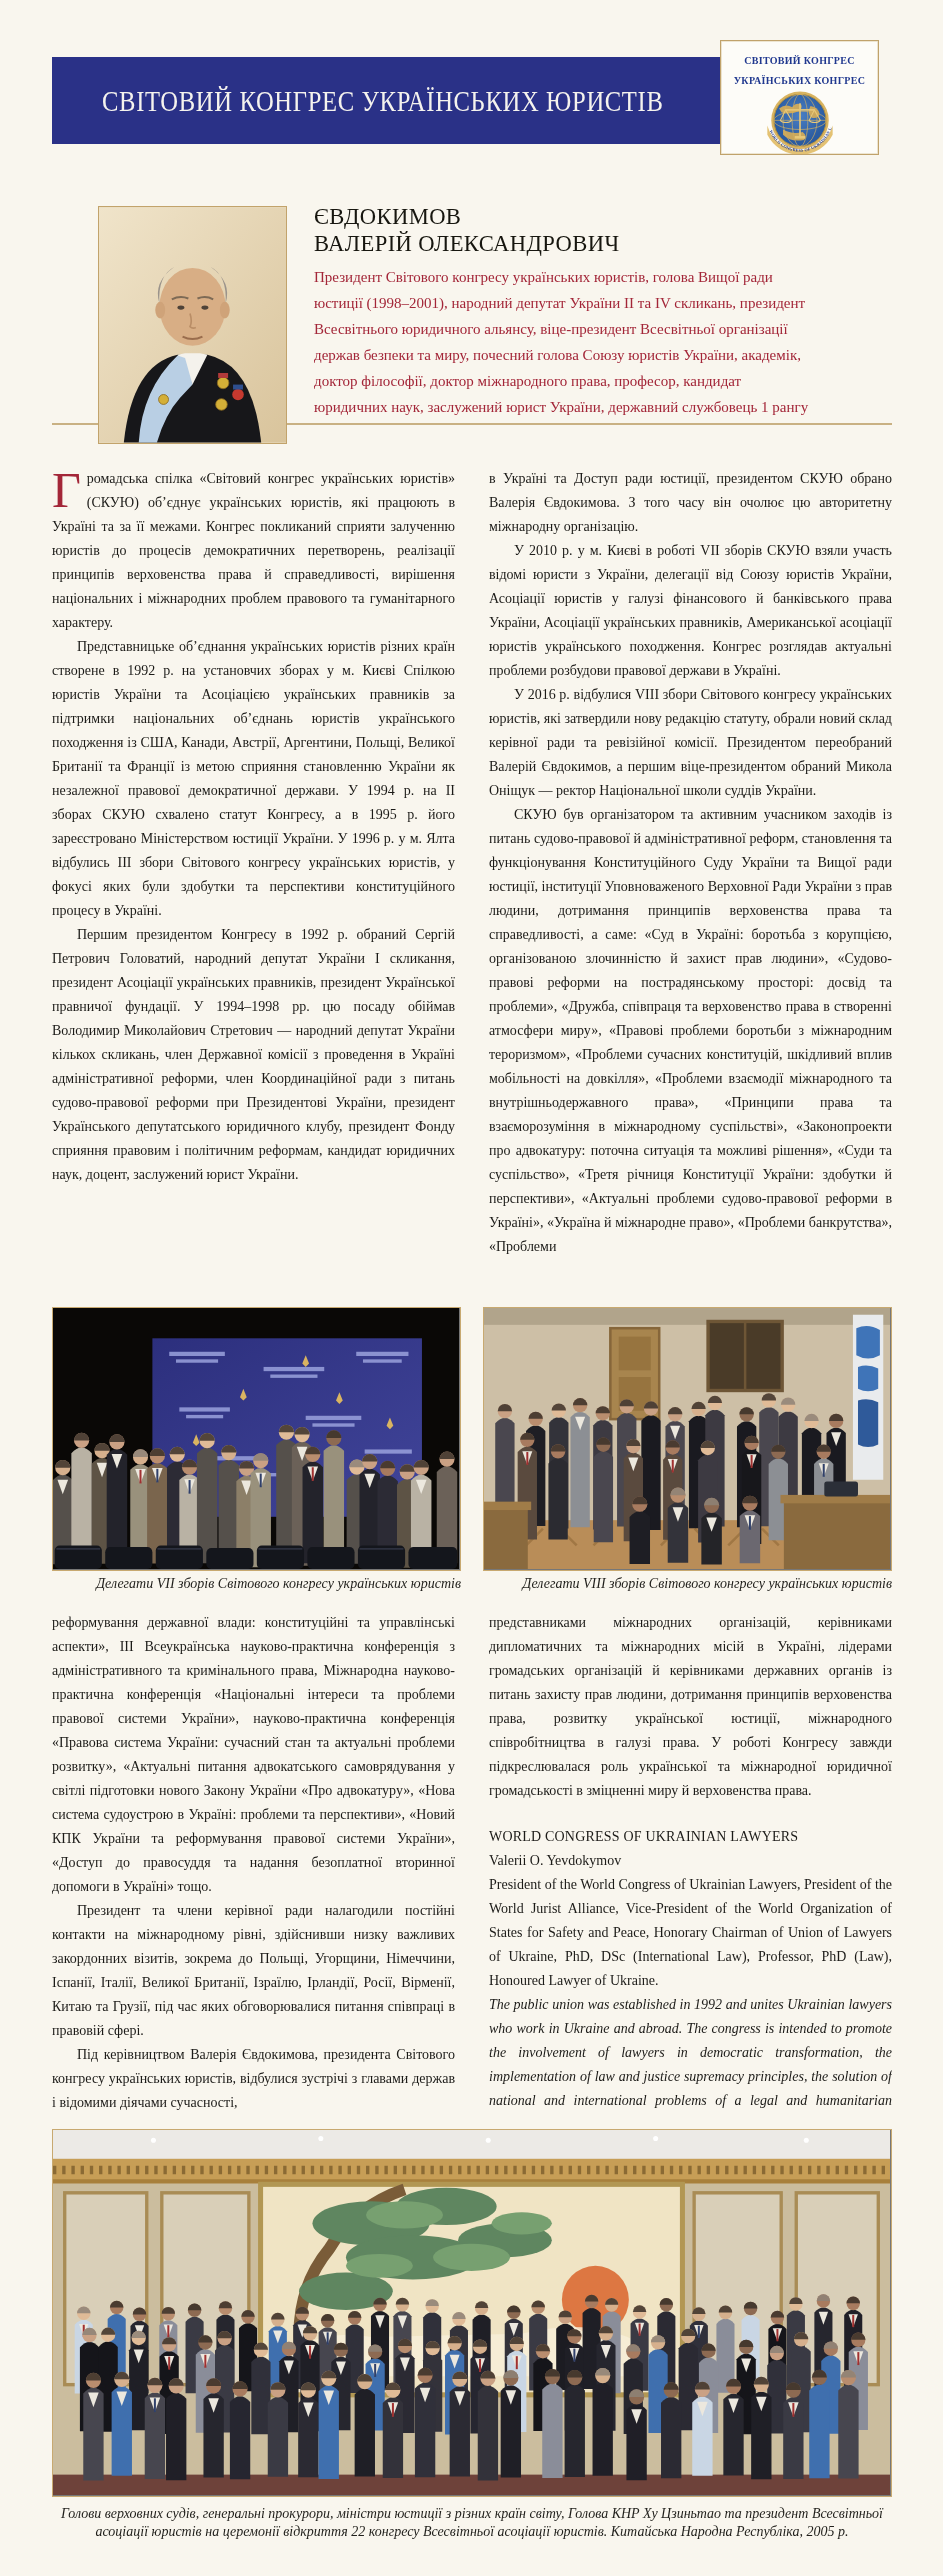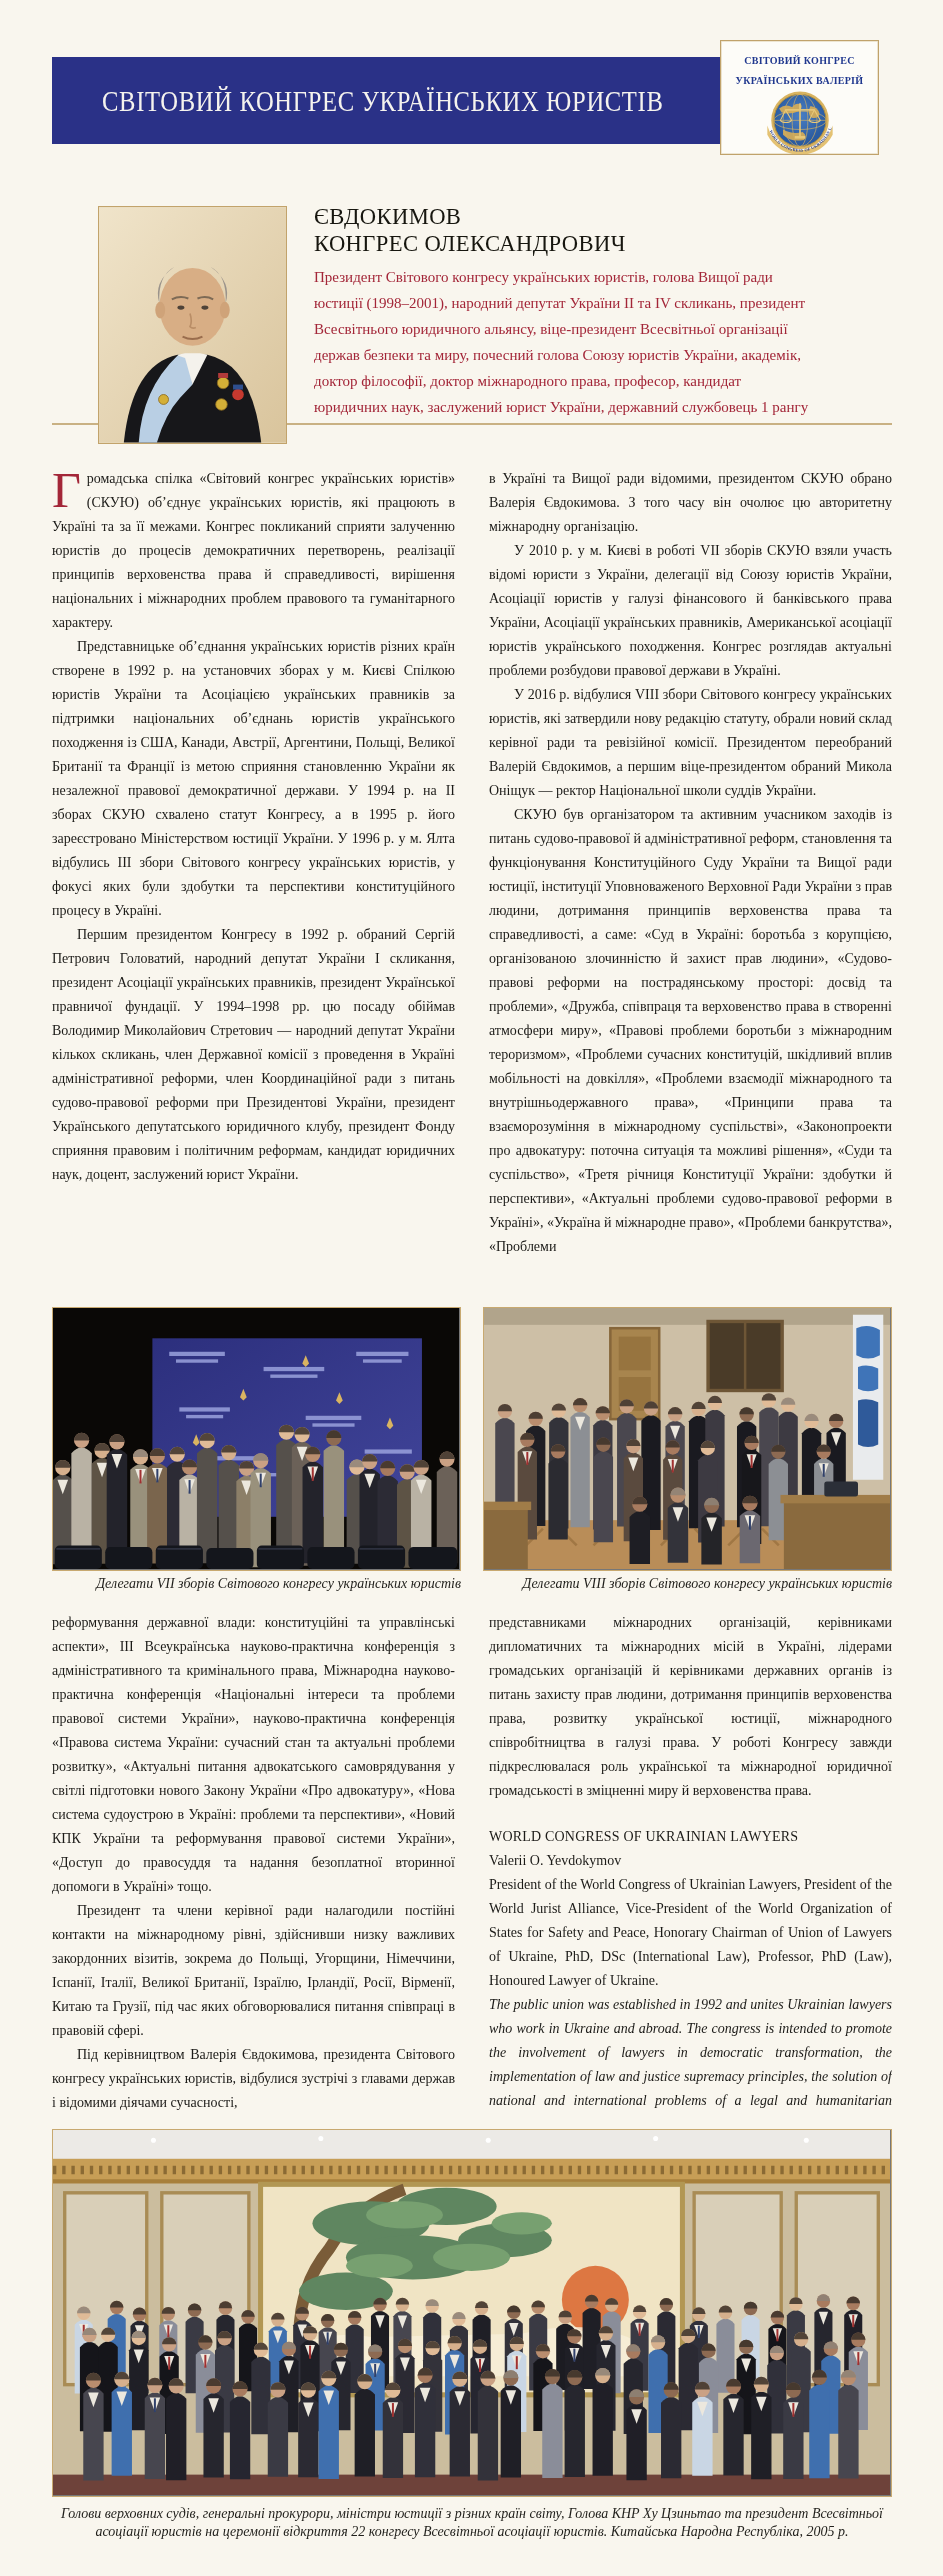--- a/index.html
+++ b/index.html
@@ -85,21 +85,21 @@
 <body>
 
 <div class="content">
 
   <div class="title-bar">
     <h1>СВІТОВИЙ КОНГРЕС УКРАЇНСЬКИХ ЮРИСТІВ</h1>
   </div>
 
   <div class="badge">
     <div class="badge-line">СВІТОВИЙ КОНГРЕС</div>
-    <div class="badge-line">УКРАЇНСЬКИХ ВАЛЕРІЙ</div>
+    <div class="badge-line">УКРАЇНСЬКИХ КОНГРЕС</div>
     <svg viewBox="0 0 124 100">
       <defs>
         <radialGradient id="gsea" cx="50%" cy="40%">
             <stop offset="0%" stop-color="#4a7fc4"></stop>
             <stop offset="100%" stop-color="#2a5ba0"></stop>
           </radialGradient>
       </defs>
       <circle cx="62" cy="48" r="44" fill="#d9b461"></circle>
       <circle cx="62" cy="48" r="40" fill="url(#gsea)" stroke="#b4913e" stroke-width="1.5"></circle>
       <ellipse cx="62" cy="48" rx="40" ry="14" fill="none" stroke="#d9b461" stroke-width="1"></ellipse>
@@ -152,31 +152,31 @@
       <rect x="144" y="200" width="12" height="6" fill="#b23a3a"></rect>
       <rect x="162" y="214" width="12" height="6" fill="#2e4f8f"></rect>
       <circle cx="78" cy="232" r="6" fill="#d4af37" stroke="#8a6a20"></circle>
     </svg>
   </div>
 
   <div class="gold-rule"></div>
 
   <div class="person-name">
     <div>ЄВДОКИМОВ</div>
-    <div>КОНГРЕС ОЛЕКСАНДРОВИЧ</div>
+    <div>ВАЛЕРІЙ ОЛЕКСАНДРОВИЧ</div>
   </div>
   <div class="person-titles">Президент Світового конгресу українських юристів, голова Вищої ради юстиції (1998–2001), народний депутат України ІІ та ІV скликань, президент Всесвітнього юридичного альянсу, віце-президент Всесвітньої організації держав безпеки та миру, почесний голова Союзу юристів України, академік, доктор філософії, доктор міжнародного права, професор, кандидат юридичних наук, заслужений юрист України, державний службовець 1 рангу</div>
 
   <div class="col top-left">
     <p><span class="dropcap">Г</span><span>ромадська спілка «Світовий конгрес українських юристів» (СКУЮ) об’єднує українських юристів, які працюють в Україні та за її межами. Конгрес покликаний сприяти залученню юристів до процесів демократичних перетворень, реалізації принципів верховенства права й справедливості, вирішення національних і міжнародних проблем правового та гуманітарного характеру.</span></p>
     <p class="ind">Представницьке об’єднання українських юристів різних країн створене в 1992 р. на установчих зборах у м. Києві Спілкою юристів України та Асоціацією українських правників за підтримки національних об’єднань юристів українського походження із США, Канади, Австрії, Аргентини, Польщі, Великої Британії та Франції із метою сприяння становленню України як незалежної правової демократичної держави. У 1994 р. на ІІ зборах СКУЮ схвалено статут Конгресу, а в 1995 р. його зареєстровано Міністерством юстиції України. У 1996 р. у м. Ялта відбулись ІІІ збори Світового конгресу українських юристів, у фокусі яких були здобутки та перспективи конституційного процесу в Україні.</p>
     <p class="ind">Першим президентом Конгресу в 1992 р. обраний Сергій Петрович Головатий, народний депутат України І скликання, президент Асоціації українських правників, президент Української правничої фундації. У 1994–1998 рр. цю посаду обіймав Володимир Миколайович Стретович — народний депутат України кількох скликань, член Державної комісії з проведення в Україні адміністративної реформи, член Координаційної ради з питань судово-правової реформи при Президентові України, президент Українського депутатського юридичного клубу, президент Фонду сприяння правовим і політичним реформам, кандидат юридичних наук, доцент, заслужений юрист України.</p>
   </div>
   <div class="col top-right">
-    <p>в Україні та Вищої ради відомими, президентом СКУЮ обрано Валерія Євдокимова. З того часу він очолює цю авторитетну міжнародну організацію.</p>
+    <p>в Україні та Доступ ради юстиції, президентом СКУЮ обрано Валерія Євдокимова. З того часу він очолює цю авторитетну міжнародну організацію.</p>
     <p class="ind">У 2010 р. у м. Києві в роботі VII зборів СКУЮ взяли участь відомі юристи з України, делегації від Союзу юристів України, Асоціації юристів у галузі фінансового й банківського права України, Асоціації українських правників, Американської асоціації юристів українського походження. Конгрес розглядав актуальні проблеми розбудови правової держави в Україні.</p>
     <p class="ind">У 2016 р. відбулися VIII збори Світового конгресу українських юристів, які затвердили нову редакцію статуту, обрали новий склад керівної ради та ревізійної комісії. Президентом переобраний Валерій Євдокимов, а першим віце-президентом обраний Микола Оніщук — ректор Національної школи суддів України.</p>
     <p class="ind">СКУЮ був організатором та активним учасником заходів із питань судово-правової й адміністративної реформ, становлення та функціонування Конституційного Суду України та Вищої ради юстиції, інституції Уповноваженого Верховної Ради України з прав людини, дотримання принципів верховенства права та справедливості, а саме: «Суд в Україні: боротьба з корупцією, організованою злочинністю й захист прав людини», «Судово-правові реформи на пострадянському просторі: досвід та проблеми», «Дружба, співпраця та верховенство права в створенні атмосфери миру», «Правові проблеми боротьби з міжнародним тероризмом», «Проблеми сучасних конституцій, шкідливий вплив мобільності на довкілля», «Проблеми взаємодії міжнародного та внутрішньодержавного права», «Принципи права та взаєморозуміння в міжнародному суспільстві», «Законопроекти про адвокатуру: поточна ситуація та можливі рішення», «Суди та суспільство», «Третя річниця Конституції України: здобутки й перспективи», «Актуальні проблеми судово-правової реформи в Україні», «Україна й міжнародне право», «Проблеми банкрутства», «Проблеми</p>
   </div>
 
   <div class="photo photo-vii">
     <svg viewBox="0 0 482 310" width="406" height="261" preserveAspectRatio="none">
       <defs>
         <linearGradient id="banA" x1="0" y1="0" x2="1" y2="1">
           <stop offset="0%" stop-color="#2c2f7d"></stop>

